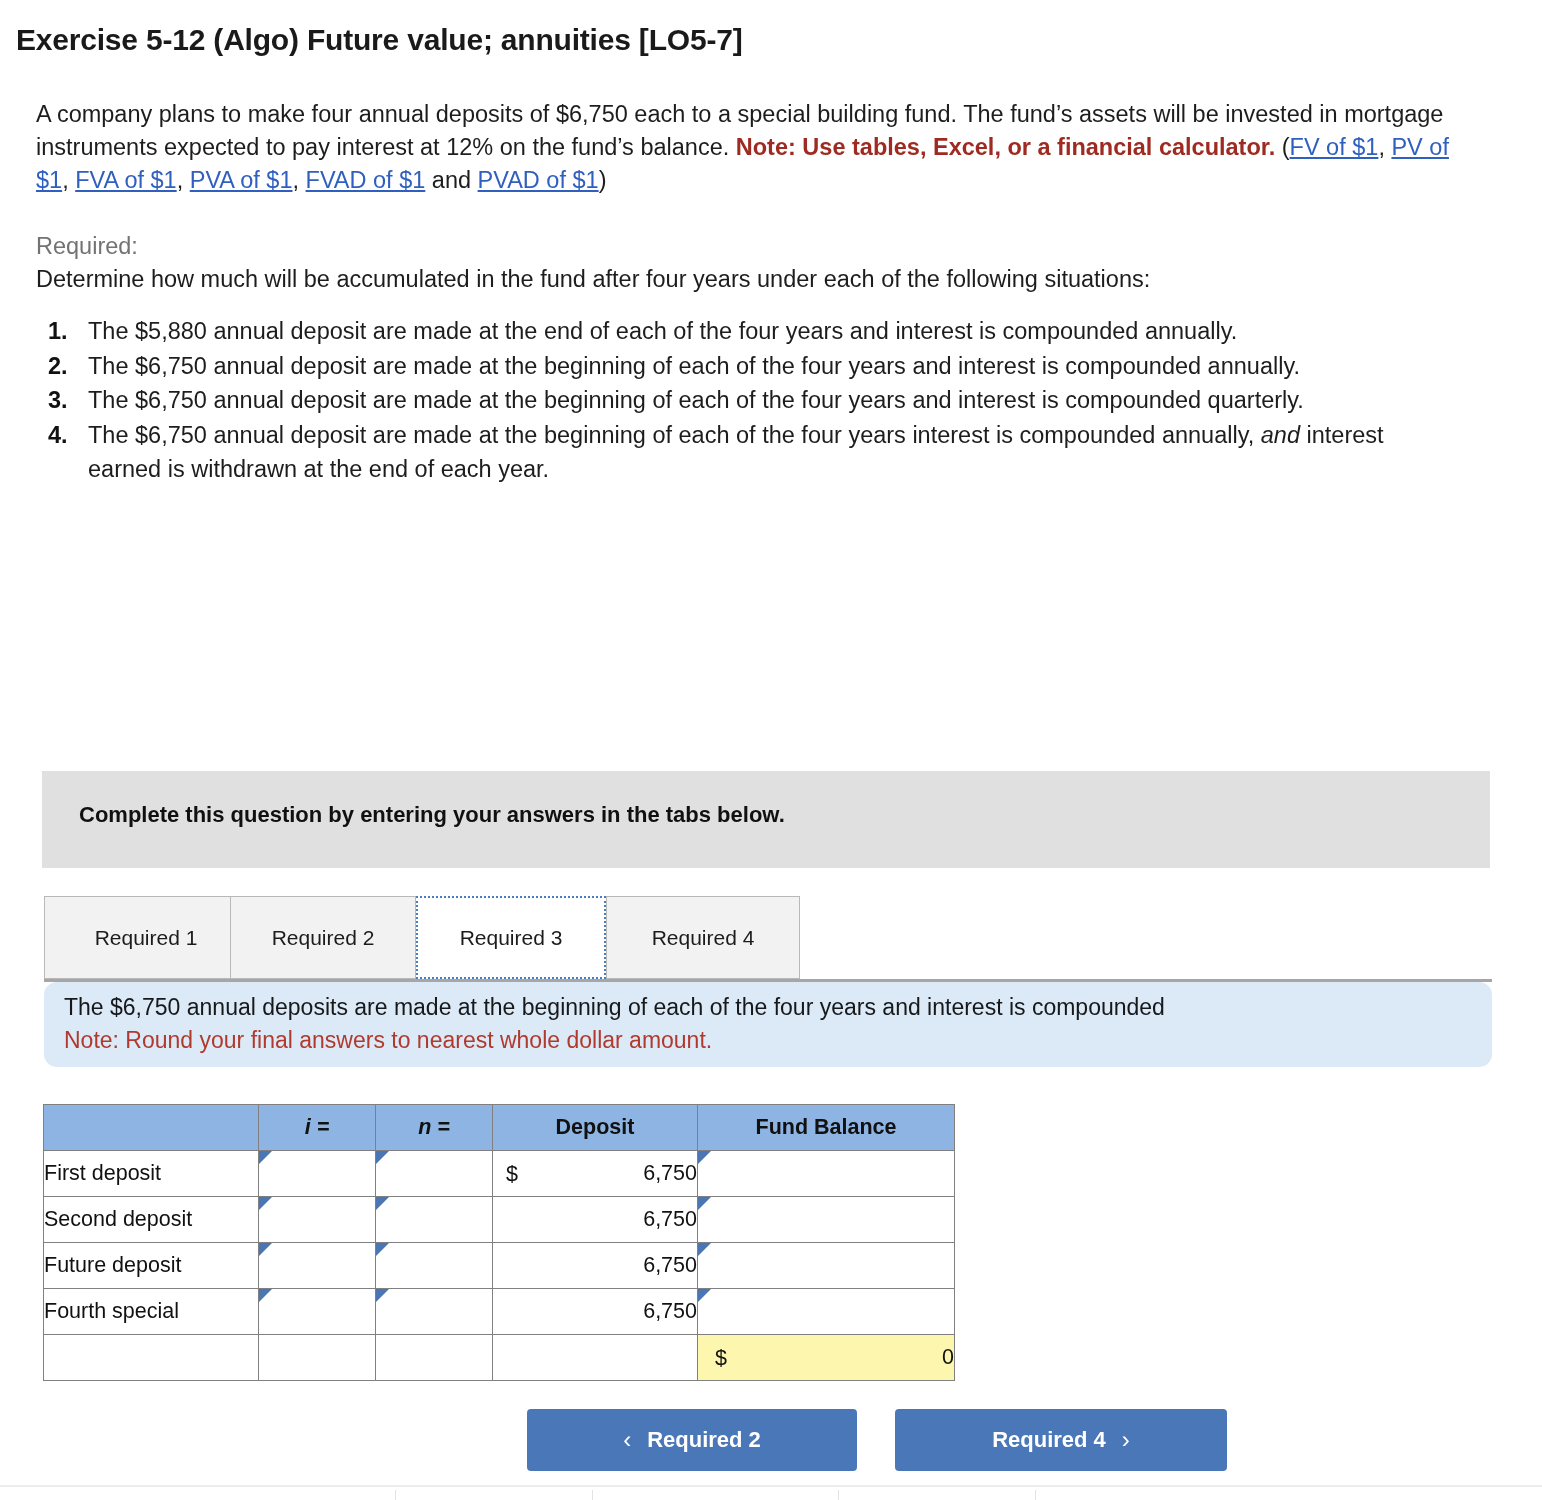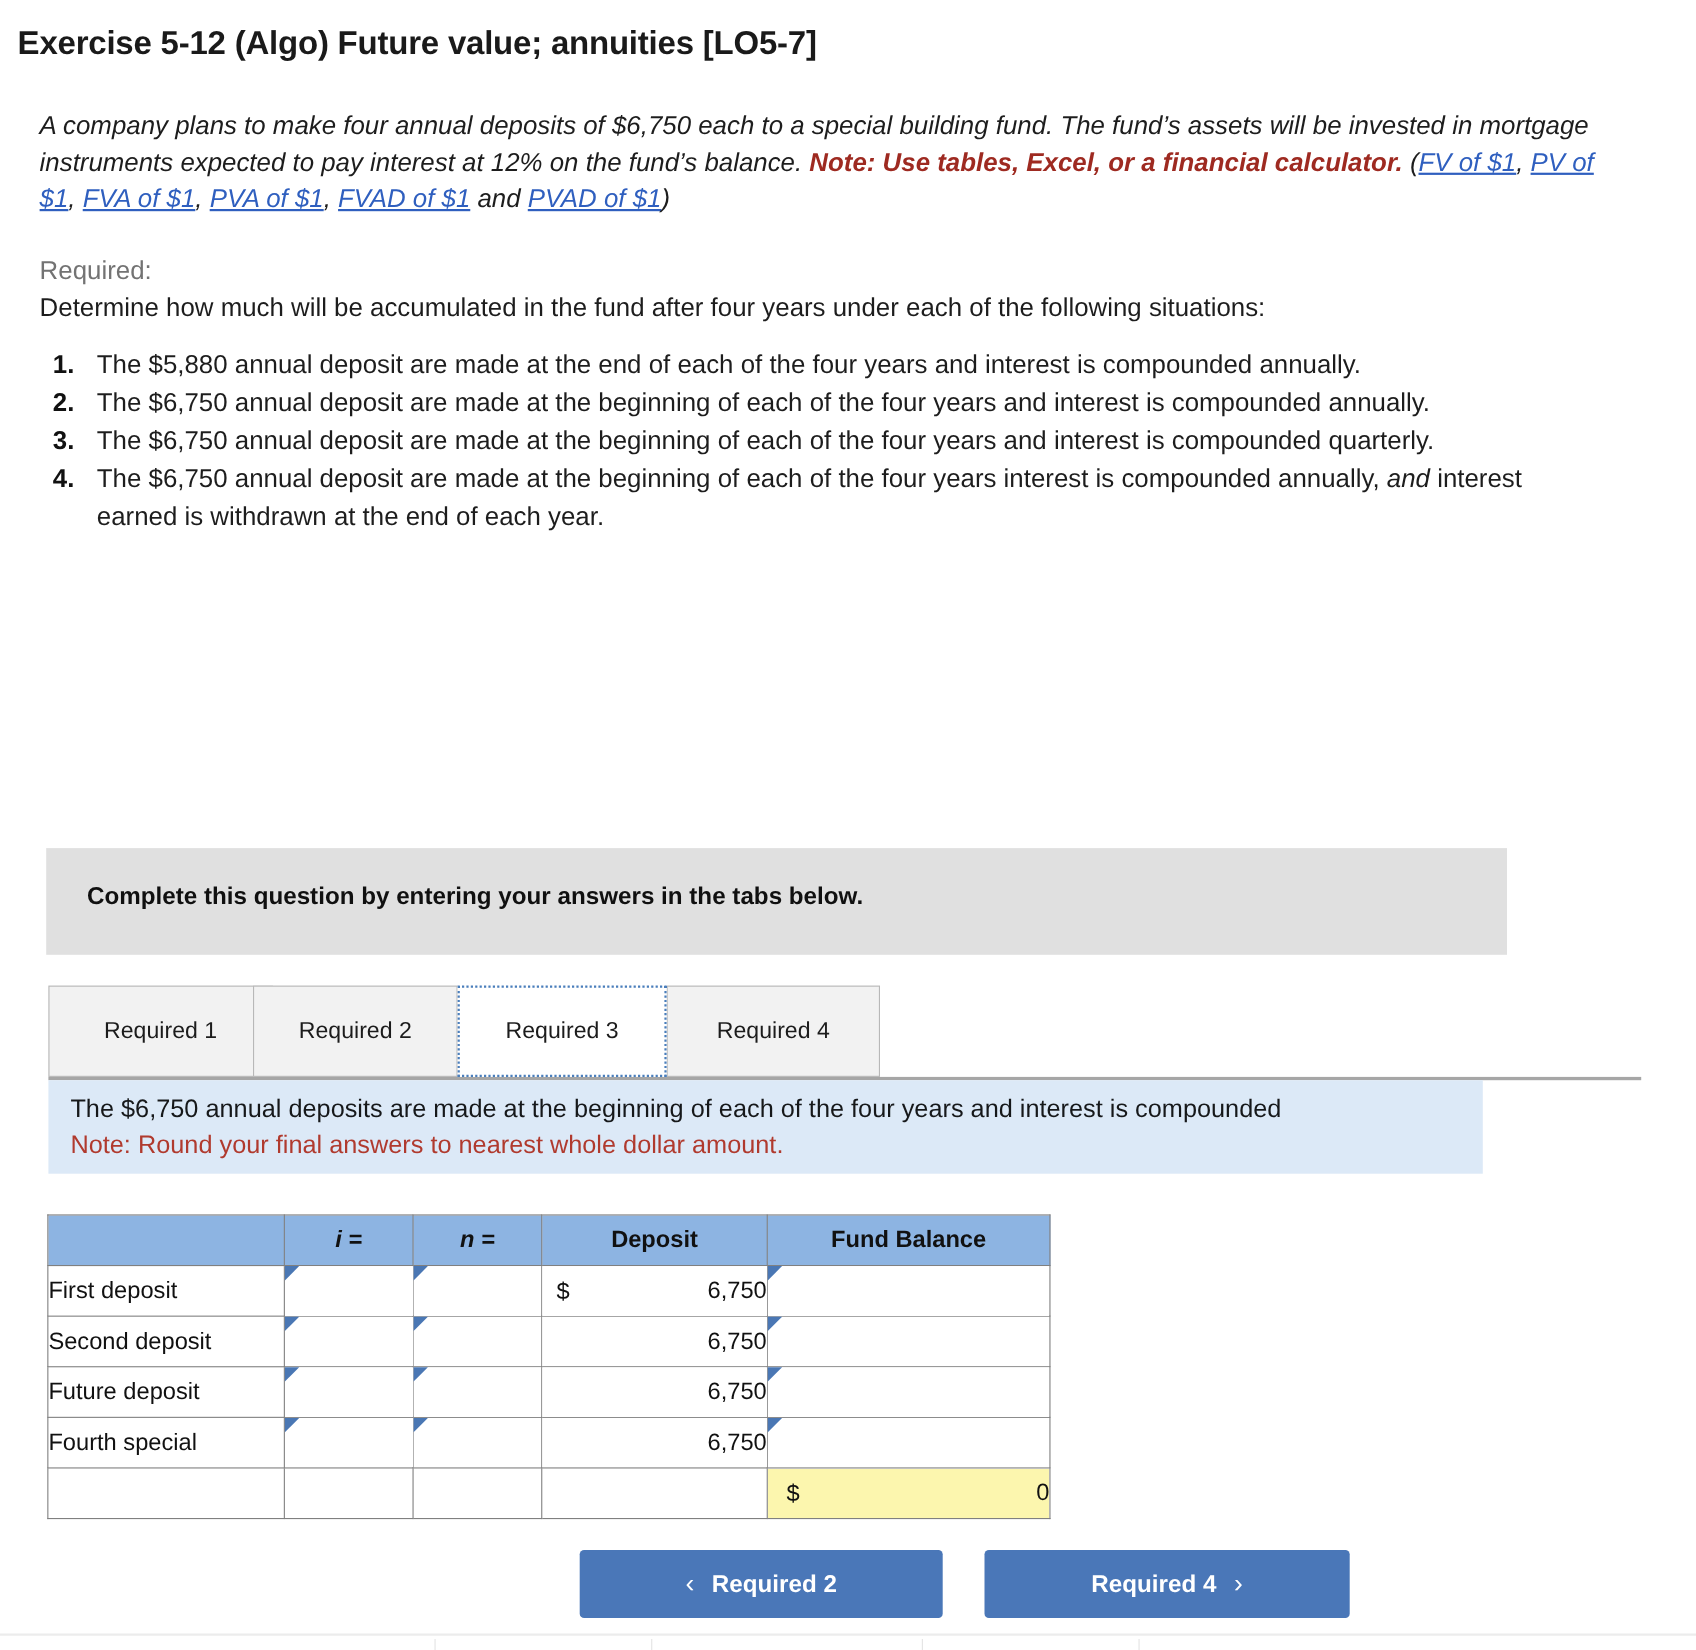--- a/index.html
+++ b/index.html
@@ -32,21 +32,20 @@
     line-height: 1.2;
   }
 
   
   .problem {
     margin: 40px 0 0 36px;
     width: 1440px;
     font-size: 23.5px;
     line-height: 33px;
     color: #1d1d1d;
-    font-style: italic;
   }
   .note-bold {
     color: #9e2a21;
     font-weight: bold;
   }
   .lnk {
     color: #2f5fbf;
     text-decoration: underline;
   }
   .paren {
@@ -92,21 +91,21 @@
   }
   .situations em {
     font-style: italic;
   }
 
   
   .gray-banner {
     position: absolute;
     left: 42px;
     top: 771px;
-    width: 1328px;
+    width: 1448px;
     height: 97px;
     background: #e0e0e0;
   }
   .gray-banner-text {
     position: absolute;
     left: 37px;
     top: 31px;
     font-size: 22px;
     font-weight: bold;
     color: #101010;
@@ -150,24 +149,25 @@
     width: 1448px;
     height: 3px;
     background: #a6a6a6;
   }
 
   
   .blue-banner {
     position: absolute;
     left: 44px;
     top: 982px;
-    width: 1304px;
+    width: 1448px;
     height: 85px;
     background: #dce9f7;
     overflow: hidden;
+    border-radius: 13px;
   }
   .blue-banner-line1 {
     position: absolute;
     left: 20px;
     top: 12px;
     font-size: 23px;
     color: #16181a;
     white-space: nowrap;
   }
   .blue-banner-line2 {

